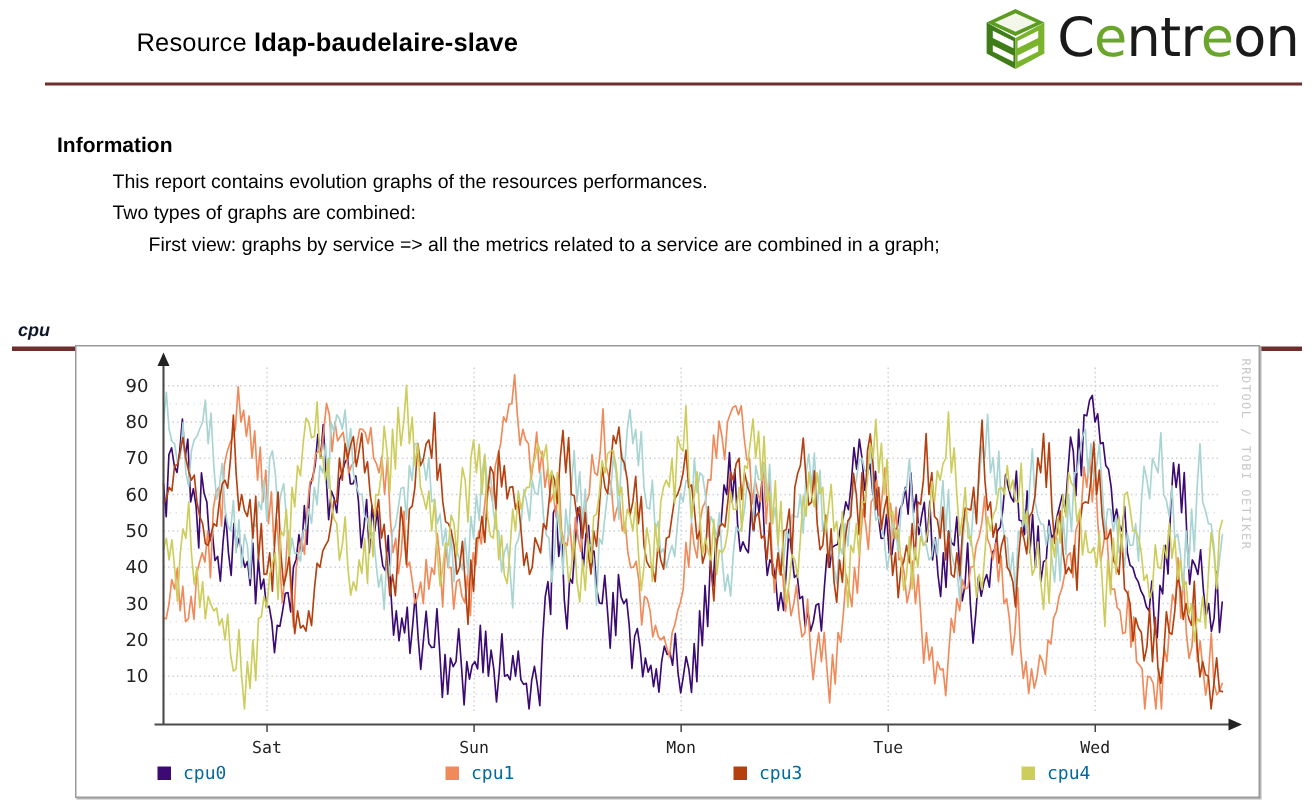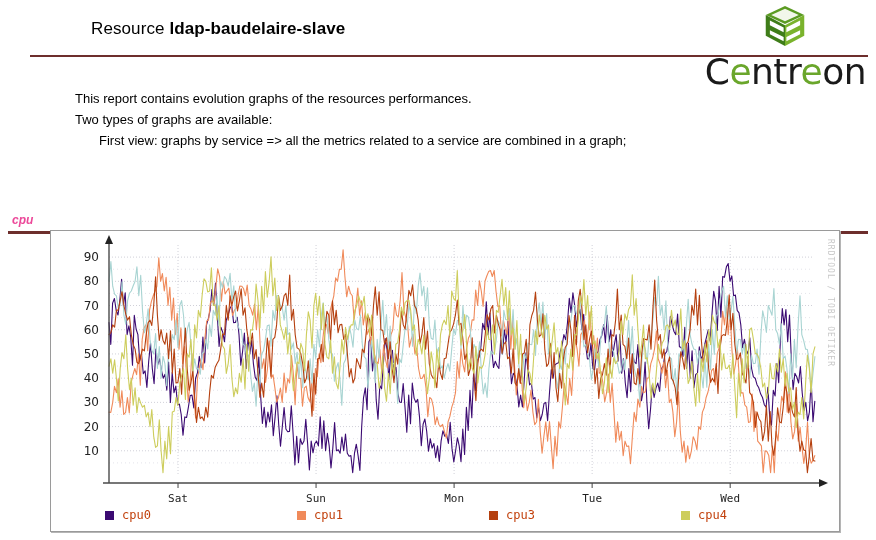--- a/index.html
+++ b/index.html
@@ -33,21 +33,20 @@
   #report-title .t-prefix { font-weight: 400; }
   #report-title .t-resource { font-weight: 700; }
 
   #brand-logo {
     position: absolute;
     right: 10px;
     top: 4px;
     display: flex;
     align-items: center;
     gap: 6px;
-    flex-direction: column;
   }
   #brand-mark {
     width: 44px;
     height: 44px;
     display: block;
   }
   #brand-text {
     font-size: 36px;
     font-weight: 400;
     letter-spacing: -0.5px;
@@ -93,21 +92,21 @@
     top: 213px;
     right: 0;
   }
   #cpu-section-label {
     position: absolute;
     left: 12px;
     top: 0;
     font-size: 12px;
     font-weight: 700;
     font-style: italic;
-    color: #ec4899;
+    color: #0f172a;
   }
   #cpu-section-rule {
     position: absolute;
     left: 8px;
     right: 8px;
     top: 18px;
     height: 3px;
     background: #6d2e2c;
   }
 
@@ -154,21 +153,21 @@
     display: flex;
     align-items: center;
   }
   .legend-item {
     display: flex;
     align-items: center;
     gap: 8px;
     width: 20%;
     font-family: "DejaVu Sans Mono", monospace;
     font-size: 12px;
-    color: #c2410c;
+    color: #0369a1;
     padding-left: 44px;
   }
   .legend-swatch {
     width: 9px;
     height: 9px;
     display: inline-block;
     flex: 0 0 auto;
   }
 </style>
 </head>
@@ -192,23 +191,24 @@
       <polygon points="10,38 10,44 30,54 30,48" fill="#ffffff"></polygon>
       <polygon points="54,38 54,44 34,54 34,48" fill="#ffffff"></polygon>
     </svg>
     <div id="brand-text"><span>C</span><span class="brand-e">e</span><span>ntr</span><span class="brand-e">e</span><span>on</span></div>
   </div>
 
   <div id="header-rule"></div>
 </div>
 
 <div id="information-block">
+  <div id="information-heading">Information</div>
   <div id="information-lines">
       <div class="info-line">This report contains evolution graphs of the resources performances.</div>
-      <div class="info-line">Two types of graphs are available:</div>
+      <div class="info-line">Two types of graphs are combined:</div>
       <div class="info-line indented">First view: graphs by service =&gt; all the metrics related to a service are combined in a graph;</div>
     </div>
 </div>
 
 <div id="cpu-section">
   <div id="cpu-section-label">cpu</div>
   <div id="cpu-section-rule"></div>
 </div>
 
 <div id="graph-frame">

